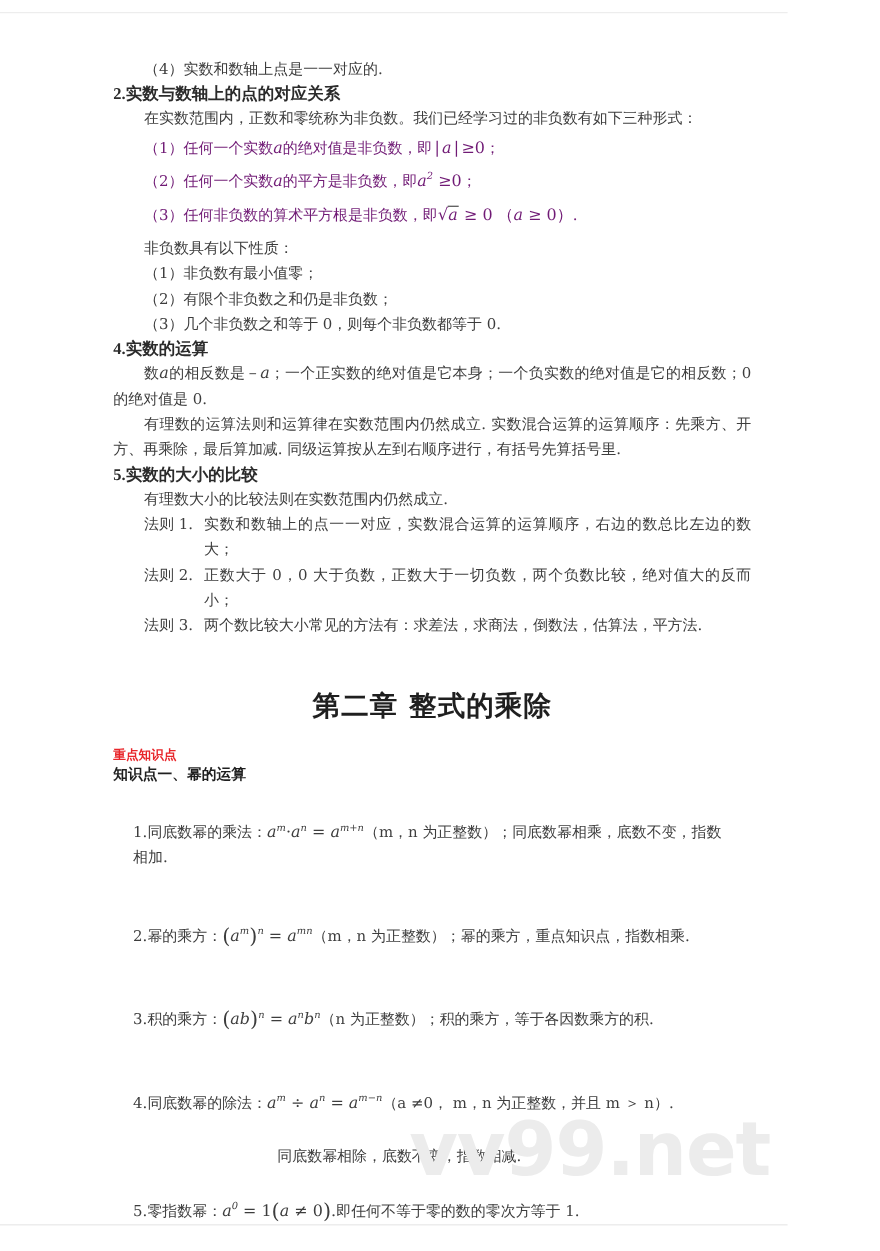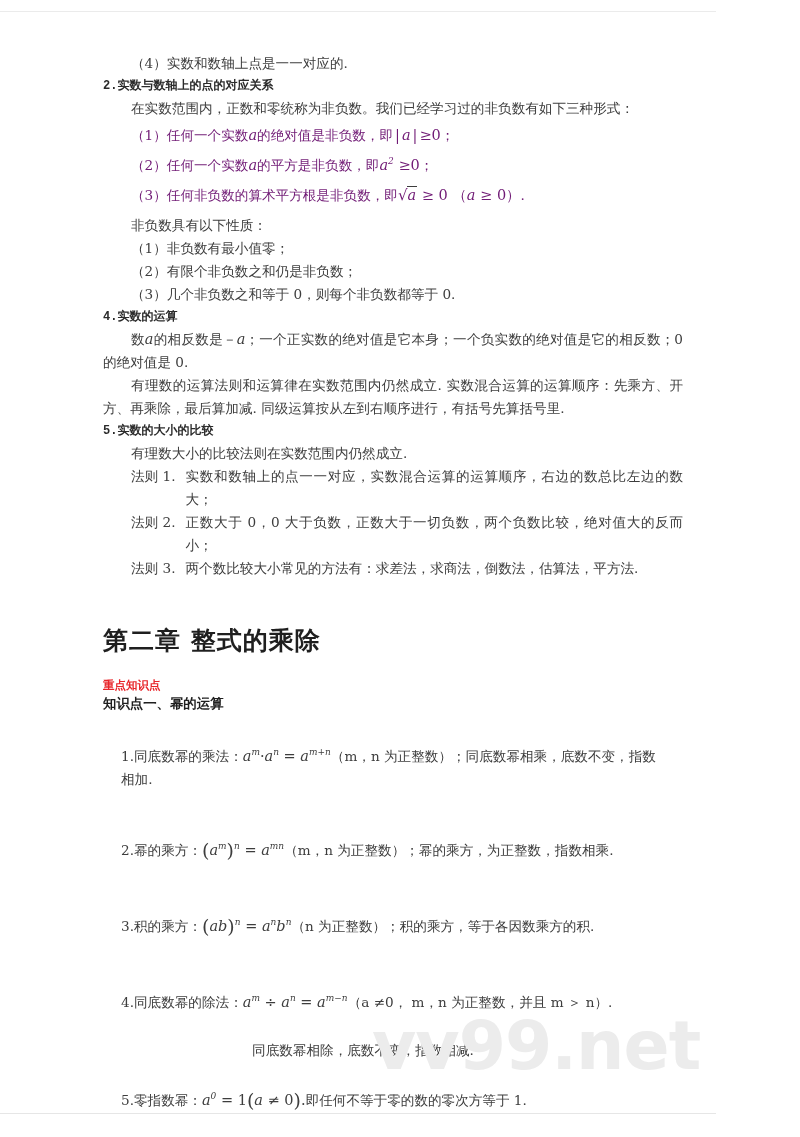--- a/index.html
+++ b/index.html
@@ -56,22 +56,22 @@
     line-height: 23px;
     margin: 0;
     text-align: justify;
     color: #3d3d3d;
   }
   .indent-2 { text-indent: 28px; }
   .hang {
     padding-left: 28px;
   }
   .sec-head {
-    font-family: Liberation Mono, monospace;
-    font-size: 12px;
+    font-family: Liberation Serif, serif;
+    font-size: 15px;
     font-weight: bold;
     color: #2b2b2b;
     line-height: 22px;
     margin: 0;
   }
   .gap-sm { height: 4px; }
 
   .formula-line {
     font-size: 13.6px;
     line-height: 30px;
@@ -123,20 +123,21 @@
   }
   .paren-big {
     font-style: normal;
     font-size: 19px;
     vertical-align: -2px;
   }
   .abs-bar { font-style: normal; padding: 0 2px; }
 
   
   .chapter-title {
+    text-align: center;
     font-family: "DejaVu Sans", "Liberation Sans", sans-serif;
     font-size: 25px;
     font-weight: bold;
     color: #1f1f1f;
     letter-spacing: 1px;
     margin: 0;
   }
   .kp-red {
     font-family: "DejaVu Sans", "Liberation Sans", sans-serif;
     font-size: 11.5px;
@@ -232,21 +233,21 @@
 
     <div style="height:12px"></div>
 
     <p class="numbered">
       <span>1.</span><span>同底数幂的乘法：</span><span class="math">a<sup class="exp">m</sup><span class="up">·</span>a<sup class="exp">n</sup> <span class="up">=</span> a<sup class="exp">m+n</sup></span><span>（m，n 为正整数）；</span><span>同底数幂相乘，底数不变，指数相加.</span>
     </p>
 
     <div style="height:12px"></div>
 
     <p class="numbered">
-      <span>2.</span><span>幂的乘方：</span><span class="math"><span class="paren-big">(</span>a<sup class="exp">m</sup><span class="paren-big">)</span><sup class="exp">n</sup> <span class="up">=</span> a<sup class="exp">mn</sup></span><span>（m，n 为正整数）；</span><span>幂的乘方，为正整数，指数相乘.</span>
+      <span>2.</span><span>幂的乘方：</span><span class="math"><span class="paren-big">(</span>a<sup class="exp">m</sup><span class="paren-big">)</span><sup class="exp">n</sup> <span class="up">=</span> a<sup class="exp">mn</sup></span><span>（m，n 为正整数）；</span><span>幂的乘方，重点知识点，指数相乘.</span>
     </p>
 
     <div style="height:17px"></div>
 
     <p class="numbered">
       <span>3.</span><span>积的乘方：</span><span class="math"><span class="paren-big">(</span>ab<span class="paren-big">)</span><sup class="exp">n</sup> <span class="up">=</span> a<sup class="exp">n</sup>b<sup class="exp">n</sup></span><span>（n 为正整数）；</span><span>积的乘方，等于各因数乘方的积.</span>
     </p>
 
     <div style="height:17px"></div>
 

